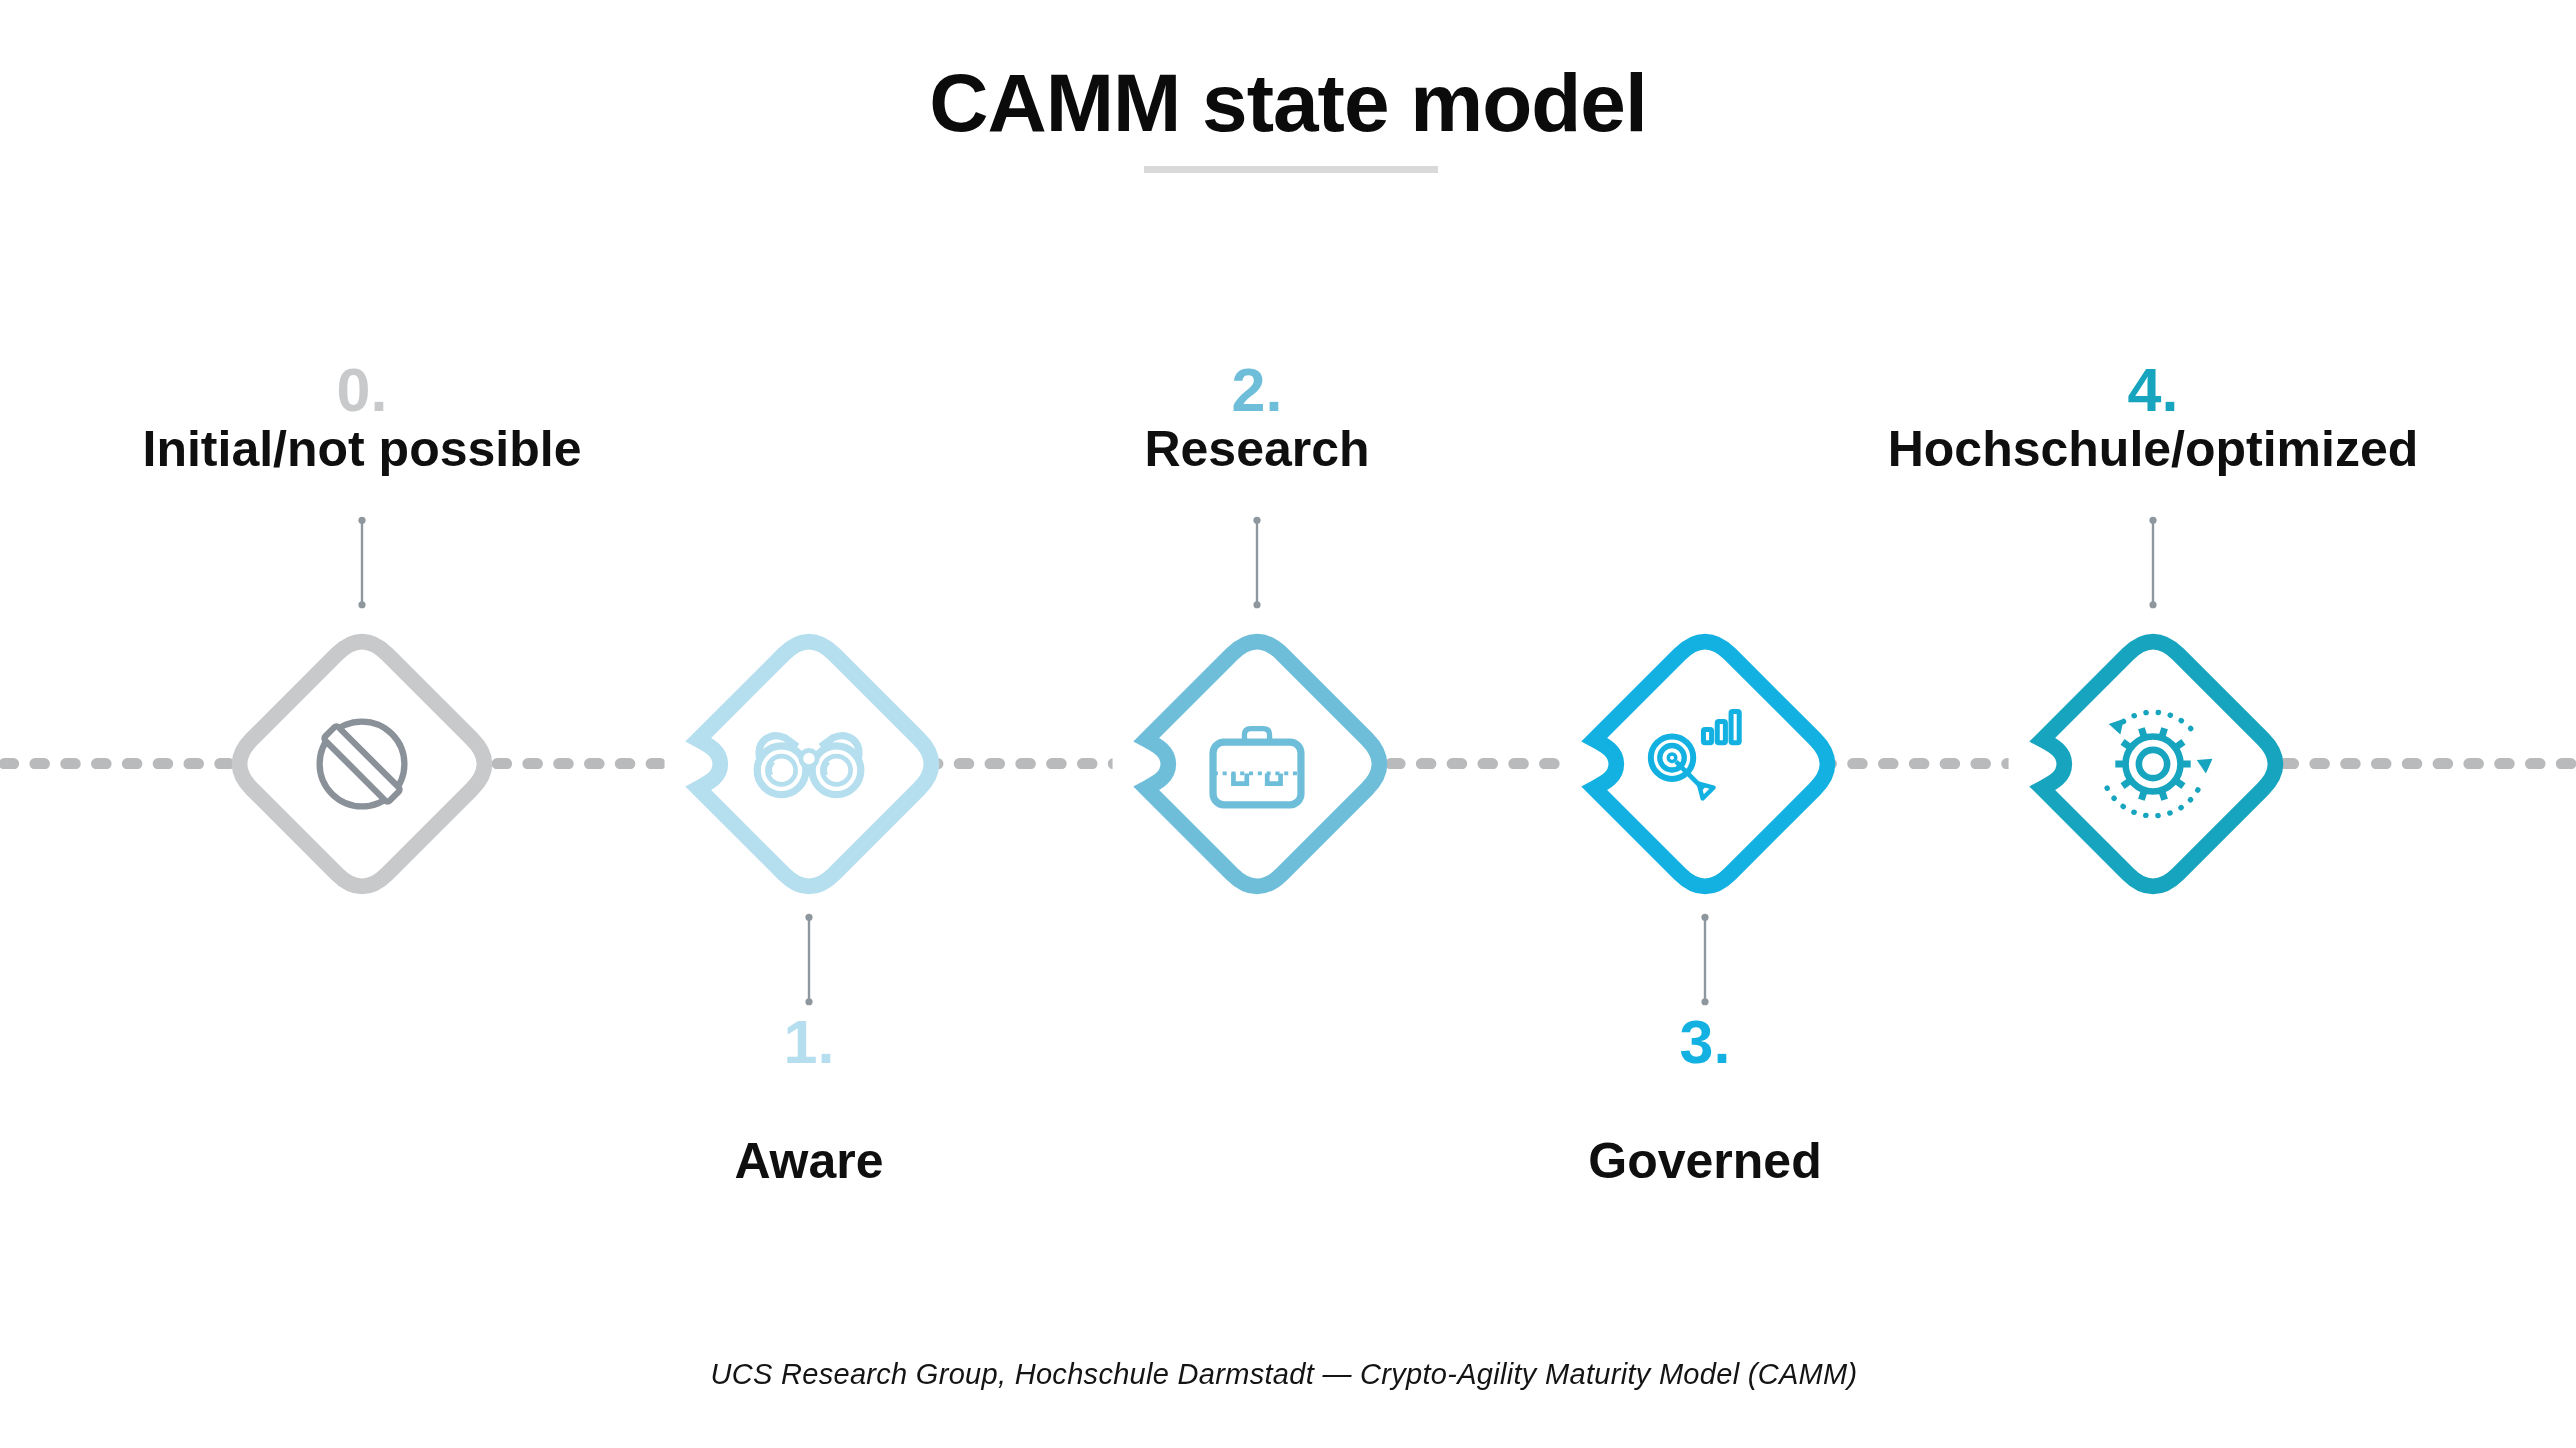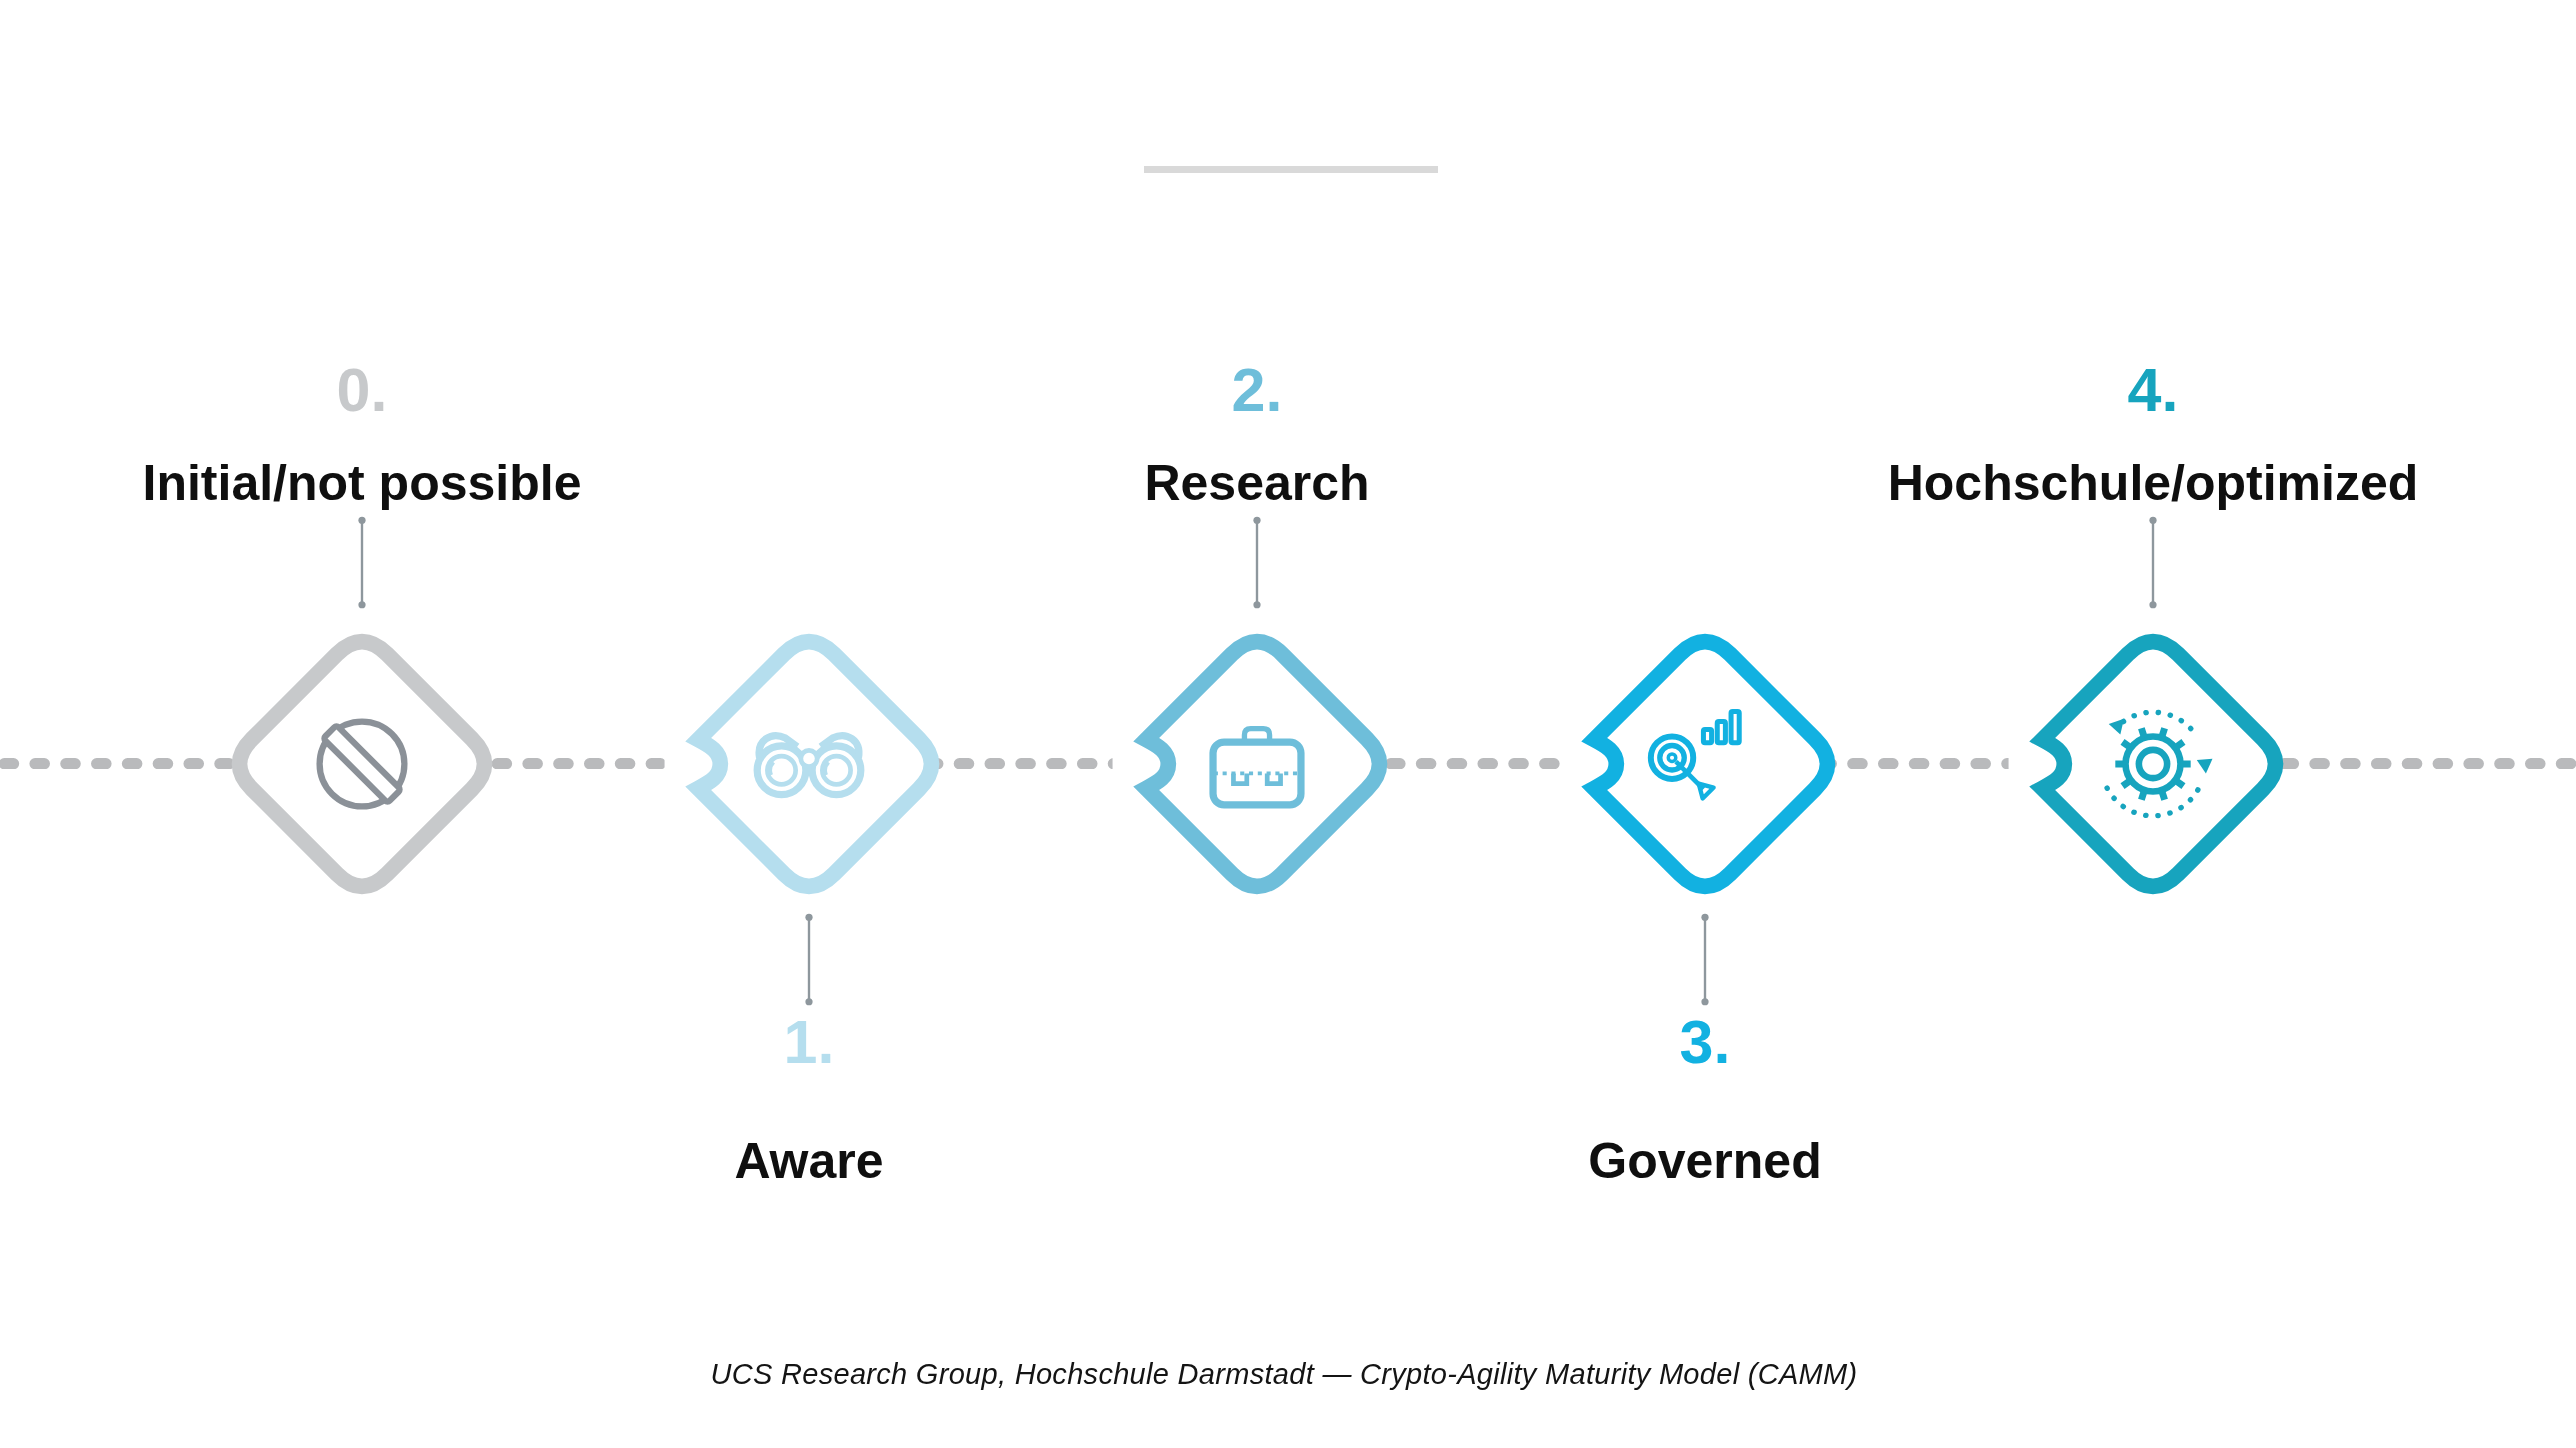--- a/index.html
+++ b/index.html
@@ -33,38 +33,39 @@
     font-size:61px;font-weight:700;white-space:nowrap;line-height:1;
   }
   .stage .label{
     position:absolute;left:0;transform:translateX(-50%);
     font-size:50px;font-weight:700;color:#0f0f0f;white-space:nowrap;line-height:1;
   }
   .stage .connector{
     position:absolute;left:0;transform:translateX(-50%);
   }
   .stage.above .num{top:360px;}
-  .stage.above .label{top:458px;text-align:center;}
+  .stage.above .label{top:424px;text-align:center;}
   .stage.above .connector{top:516px;}
   .stage.below .num{top:1012px;}
   .stage.below .label{top:1088px;margin-top:48px;}
   .stage.below .connector{top:913px;}
   .s0{left:362px;} .s1{left:809px;} .s2{left:1257px;} .s3{left:1705px;} .s4{left:2153px;}
   .footer{
     position:absolute;left:0;right:8px;top:1358px;
     text-align:center;
     font-size:29px;font-style:italic;font-weight:400;
     color:#141414;letter-spacing:0.3px;white-space:nowrap;
   }
 </style>
 </head>
 <body>
 
 <div class="canvas">
 
+  <div class="title">CAMM state model</div>
   <div class="title-underline" style="background-color: rgb(217, 217, 217);"></div>
 
   <svg class="timeline" width="2576" height="11.3" viewBox="0 0 5000 22">
     <line x1="0" y1="11" x2="5000" y2="11" stroke-width="22" stroke-linecap="round" stroke-dasharray="18 42" stroke="#b9babc"></line>
   </svg>
 
   <div class="stage s0 above">
     <div class="num" style="color: rgb(199, 201, 203);">0.</div>
     <div class="label">Initial/not possible</div>
     <svg class="connector" width="13.4" height="93" viewBox="0 0 26 180">

